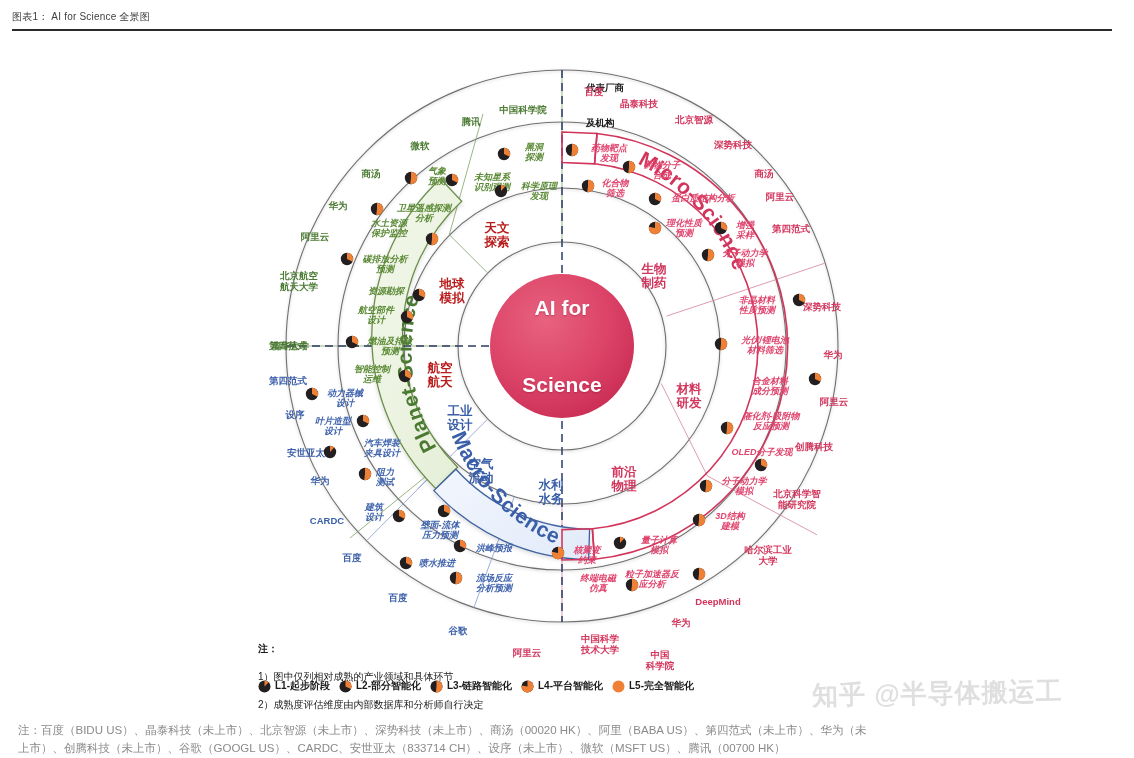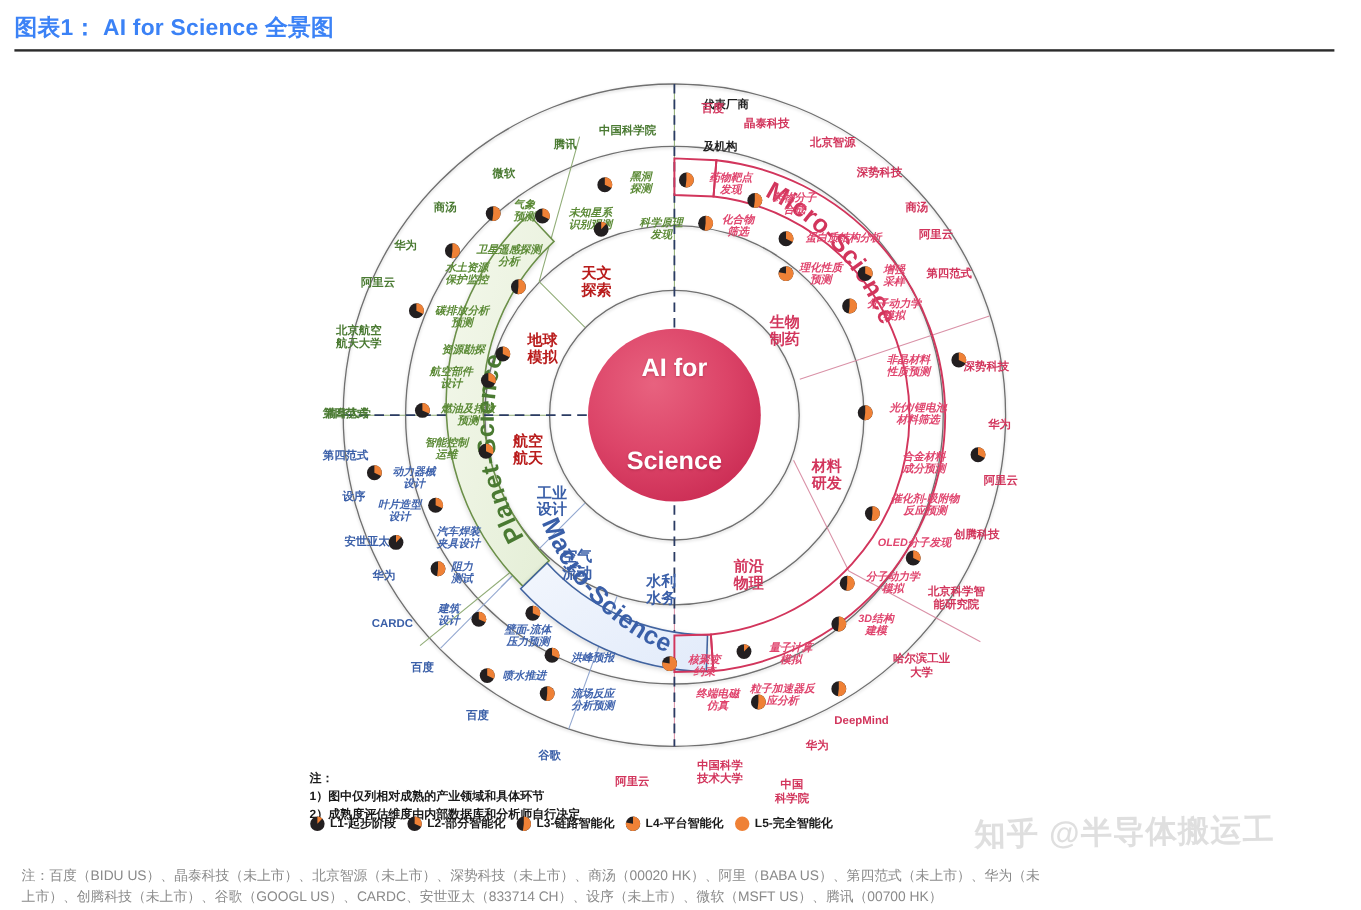--- a/index.html
+++ b/index.html
@@ -9,21 +9,21 @@
     background:#ffffff;
     font-family:"Liberation Sans","DejaVu Sans",sans-serif;
     overflow:hidden;
     position:relative;
   }
   
   #header{
     position:absolute;left:12px;top:10px;width:1110px;
   }
   #header .htitle{
-    font-size:19px;font-weight:bold;color:#3b82f6;letter-spacing:.2px;
+    font-size:10px;font-weight:normal;color:#404040;letter-spacing:.2px;
     white-space:nowrap;
   }
   #header .hrule{
     margin-top:5px;height:2px;background:#2b2b2b;width:1100px;
   }
   
   #stage{
     position:absolute;left:0;top:34px;width:1134px;height:640px;
   }
   #svgwrap{position:absolute;left:0;top:0;}
@@ -55,21 +55,21 @@
   .center-title{
     font-size:21px;font-weight:bold;color:#ffffff;line-height:1.22;
     text-shadow:0 1px 2px rgba(120,10,40,.35);
   }
   .axis-note{font-size:9.5px;font-weight:bold;color:#1d1d1d;line-height:1.25;}
   
   #notes{
     position:absolute;left:258px;top:642px;width:700px;
   }
   #notes .ntitle{font-size:10px;font-weight:bold;color:#1a1a1a;}
-  #notes .nline{font-size:10px;font-weight:bold;color:#1a1a1a;margin-top:1px;}
+  #notes .nline{font-size:10px;font-weight:normal;color:#1a1a1a;margin-top:14px;}
   #legend{
     position:absolute;left:258px;top:679px;
     display:flex;align-items:center;gap:9px;
   }
   #legend .legitem{display:flex;align-items:center;gap:4px;}
   #legend .legtext{font-size:10px;font-weight:bold;color:#1a1a1a;white-space:nowrap;}
   .pie{display:block;}
   
   #footnote{
     position:absolute;left:18px;top:722px;width:1104px;
@@ -205,21 +205,21 @@
   <div class="lbl domain d-green" style="left:440px;top:341px;"><span>航空</span><br><span>航天</span></div>
   <div class="lbl domain d-blue" style="left:460px;top:384px;"><span>工业</span><br><span>设计</span></div>
   <div class="lbl domain d-blue" style="left:481px;top:437px;"><span>空气</span><br><span>流动</span></div>
   <div class="lbl domain d-blue" style="left:551px;top:458px;"><span>水利</span><br><span>水务</span></div>
   <div class="lbl domain d-pink" style="left:654px;top:242px;"><span>生物</span><br><span>制药</span></div>
   <div class="lbl domain d-pink" style="left:689px;top:362px;"><span>材料</span><br><span>研发</span></div>
   <div class="lbl domain d-pink" style="left:624px;top:445px;"><span>前沿</span><br><span>物理</span></div>
 
   <div class="lbl usecase u-green" style="left:534px;top:118px;">黑洞<br>探测</div>
   <div class="lbl usecase u-green" style="left:492px;top:148px;">未知星系<br>识别观测</div>
-  <div class="lbl usecase u-green" style="left:539px;top:157px;margin-left:12px;">科学原理<br>发现</div>
+  <div class="lbl usecase u-green" style="left:539px;top:157px;">科学原理<br>发现</div>
   <div class="lbl usecase u-green" style="left:437px;top:142px;">气象<br>预测</div>
   <div class="lbl usecase u-green" style="left:424px;top:179px;">卫星遥感探测<br>分析</div>
   <div class="lbl usecase u-green" style="left:389px;top:194px;">水土资源<br>保护监控</div>
   <div class="lbl usecase u-green" style="left:385px;top:230px;">碳排放分析<br>预测</div>
   <div class="lbl usecase u-green" style="left:386px;top:257px;">资源勘探</div>
   <div class="lbl usecase u-green" style="left:376px;top:281px;">航空部件<br>设计</div>
   <div class="lbl usecase u-green" style="left:390px;top:312px;">燃油及排放<br>预测</div>
   <div class="lbl usecase u-green" style="left:372px;top:340px;">智能控制<br>运维</div>
 
   <div class="lbl usecase u-blue" style="left:345px;top:364px;">动力器械<br>设计</div>

